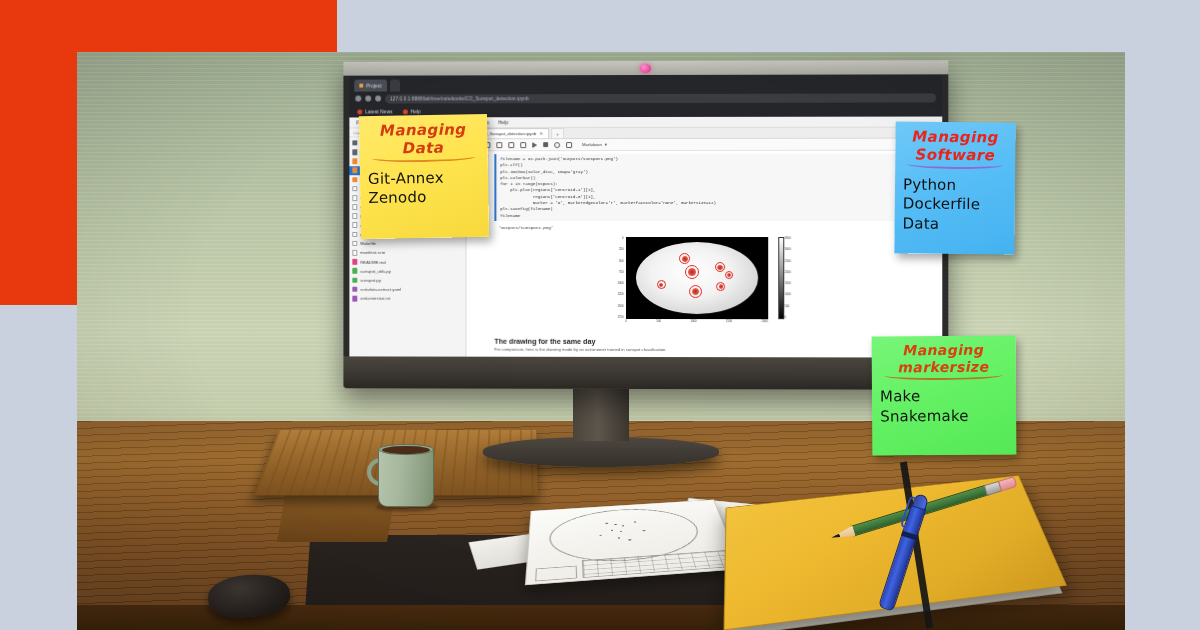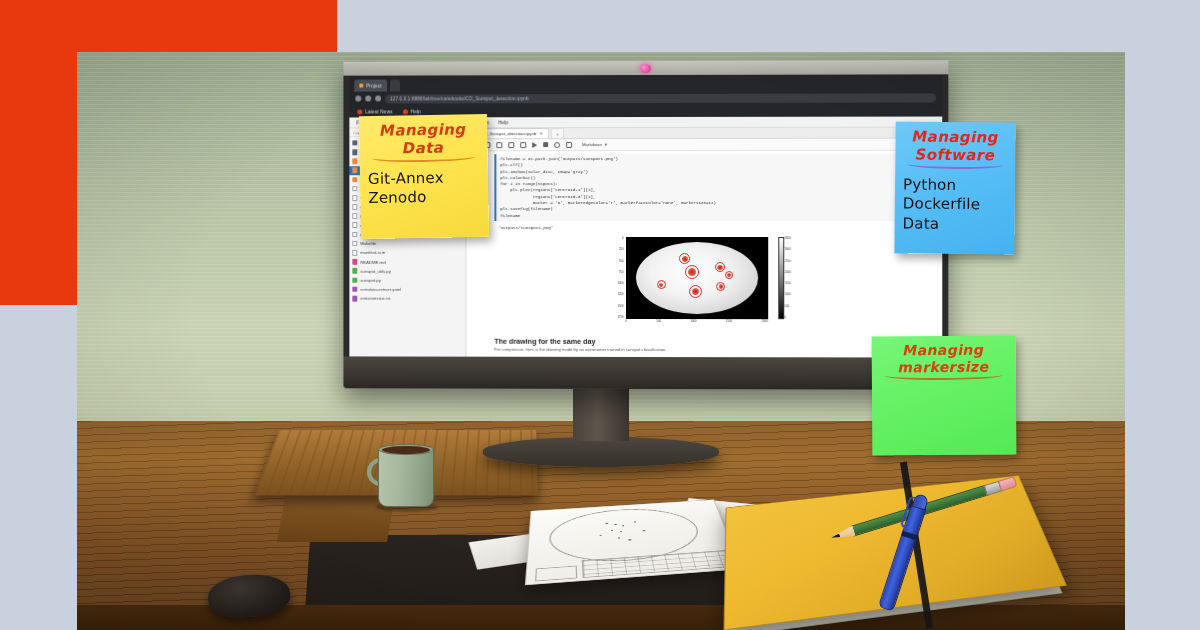--- a/index.html
+++ b/index.html
@@ -808,16 +808,20 @@
       <li>Data</li>
     </ul>
   </div>
 
   <div class="note" id="note-compute">
     <div class="title">
       <div>Managing</div>
       <div>markersize</div>
       <span class="ul"></span>
     </div>
+    <ul>
+      <li>Make</li>
+      <li>Snakemake</li>
+    </ul>
   </div>
 
   <div id="scene-vignette"></div>
 </div>
 
 </body></html>

